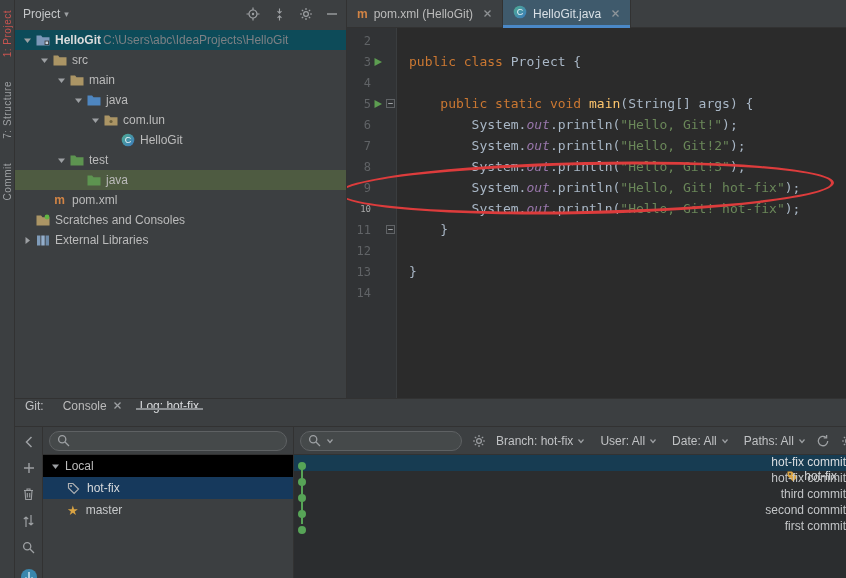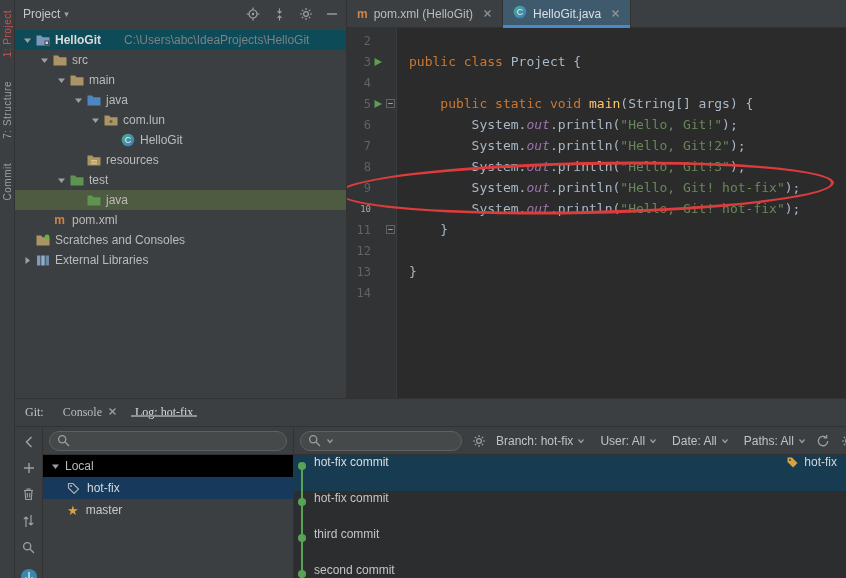--- a/index.html
+++ b/index.html
@@ -21,21 +21,21 @@
   .ph-title{display:flex;align-items:center;gap:4px;cursor:pointer;color:#c5c7c9;}
   .caret{font-size:9px;color:#9da0a3;}
   .ph-icons{margin-left:auto;display:flex;align-items:center;gap:13px;}
   .icon-btn{display:inline-flex;align-items:center;justify-content:center;cursor:pointer;}
   .tree{flex:1;overflow:hidden;padding-top:2px;}
   .tree-row{height:20px;display:flex;align-items:center;white-space:nowrap;cursor:pointer;}
   .tree-row .arrow{width:13px;flex-shrink:0;display:flex;justify-content:center;}
   .tree-row .ticon{width:17px;flex-shrink:0;display:flex;justify-content:center;margin-right:4px;}
   .tree-row .tlabel{color:#bbbbbb;}
   .tree-row .tlabel.bold{font-weight:bold;color:#dcdcdc;}
-  .tree-row .tsub{color:#7d8084;margin-left:23px;}
+  .tree-row .tsub{color:#7d8084;margin-left:2px;}
   .tree-row.sel-teal{background:var(--selection-teal,#0d4b59);}
   .tree-row.sel-green{background:var(--selection-green,#4e5b41);}
   .mvn{color:#d28445;font-weight:bold;font-size:12px;line-height:1;}
   .star{color:var(--tag-gold,#d9a343);font-size:13px;line-height:1;}
 
   
   .editor{flex:1;display:flex;flex-direction:column;min-width:0;background:var(--editor-bg,#2b2b2b);}
   .tab-bar{height:28px;background:var(--panel-bg,#3c3f41);display:flex;align-items:stretch;border-bottom:1px solid #323232;flex-shrink:0;}
   .tab{display:flex;align-items:center;gap:6px;padding:0 10px;color:#bbbbbb;border-right:1px solid #323232;cursor:pointer;position:relative;}
   .tab.active{background:#3f5a6c;color:#d9e0e6;}
@@ -52,21 +52,21 @@
   .code-line{height:21px;line-height:21px;white-space:pre;padding-left:12px;}
   .tok-kw{color:var(--syntax-keyword,#cc7832);}
   .tok-str{color:var(--syntax-string,#6a8759);}
   .tok-field{color:var(--syntax-field,#9876aa);font-style:italic;}
   .tok-fn{color:var(--syntax-method,#ffc66d);}
   .tok-plain{color:var(--syntax-text,#a9b7c6);}
   .red-oval{position:absolute;left:-9px;top:134px;width:496px;height:52px;border:3px solid var(--annotation-red,#dd3c3c);border-radius:50%;transform:rotate(-1.2deg);pointer-events:none;z-index:5;}
 
   
   .git-panel{height:180px;flex-shrink:0;background:var(--panel-bg,#3c3f41);border-top:1px solid #323232;display:flex;flex-direction:column;}
-  .git-header{height:28px;display:flex;align-items:center;padding-left:10px;flex-shrink:0;border-bottom:1px solid #323232;font-family:Liberation Serif, serif;}
+  .git-header{height:28px;display:flex;align-items:flex-start;padding-left:10px;flex-shrink:0;border-bottom:1px solid #323232;}
   .git-label{color:#c0c2c4;display:flex;align-items:center;margin-right:10px;}
   .git-tab{display:flex;align-items:center;gap:6px;padding:0 9px;color:#bbbbbb;cursor:pointer;position:relative;}
   .git-tab.active{color:#dadcde;}
   .git-tab.active::after{content:"";position:absolute;left:5px;right:5px;bottom:3px;height:2px;background:#8c9093;}
   .git-body{flex:1;display:flex;min-height:0;}
   .git-strip{width:28px;flex-shrink:0;display:flex;flex-direction:column;align-items:center;padding-top:8px;gap:13px;border-right:1px solid #323232;overflow:hidden;}
   .git-strip .icon-btn.bottom{margin-top:auto;margin-bottom:-8px;}
   .git-left{width:251px;flex-shrink:0;display:flex;flex-direction:column;border-right:1px solid #323232;min-height:0;}
   .git-toolbar{height:28px;display:flex;align-items:center;padding:0 6px;flex-shrink:0;border-bottom:1px solid #323232;gap:10px;}
   .search-field{height:20px;border:1px solid #5e6163;border-radius:10px;background:#45494a;display:flex;align-items:center;padding:0 7px;gap:5px;flex:1;min-width:0;}
@@ -75,21 +75,21 @@
   .git-branches{flex:1;overflow:hidden;}
   .branch-group{height:22px;display:flex;align-items:center;background:#000000;padding-left:8px;gap:5px;cursor:pointer;}
   .branch-row{height:22px;display:flex;align-items:center;padding-left:24px;gap:7px;cursor:pointer;color:#c6c8ca;}
   .branch-row.selected{background:var(--selection-blue,#16395c);color:#d8dadc;}
   .git-right{flex:1;display:flex;flex-direction:column;min-width:0;overflow:hidden;}
   .filters{display:flex;align-items:center;gap:15px;white-space:nowrap;}
   .filter{display:flex;align-items:center;gap:4px;color:#c0c2c4;cursor:pointer;}
   .right-icons{margin-left:auto;display:flex;align-items:center;gap:11px;}
   .clipped{margin-right:-7px;}
   .commits{flex:1;background:#2b2d2f;overflow:hidden;}
-  .commit-row{height:36px;display:flex;align-items:flex-start;position:relative;padding-left:16px;color:#c3c5c7;cursor:pointer;}
+  .commit-row{height:16px;display:flex;align-items:flex-end;position:relative;padding-left:16px;color:#c3c5c7;cursor:pointer;flex-direction:column;}
   .commit-row.selected{background:var(--selection-commit,#173c52);color:#dadde0;}
   .commit-row .graph{position:absolute;left:2px;top:0;bottom:0;width:12px;}
   .commit-row .graph::before{content:"";position:absolute;left:5px;top:-1px;bottom:-1px;width:2px;background:var(--graph-green,#57a457);}
   .commit-row.first .graph::before{top:11px;}
   .commit-row.last .graph::before{bottom:11px;}
   .commit-row .dot{position:absolute;left:2px;top:7px;width:8px;height:8px;border-radius:50%;background:var(--graph-green,#57a457);}
   .cmsg{margin-left:4px;}
   .refchip{margin-left:auto;display:flex;align-items:center;gap:5px;padding-right:9px;color:#d3d5d7;}
 </style>
 </head>
@@ -222,31 +222,20 @@
             </div>
             <div class="tree-row" style="padding-left: 91px;">
               <span class="arrow"></span>
               <span class="ticon">
                 <svg width="14" height="14" viewBox="0 0 14 14">
                   <circle cx="7" cy="7" r="6.3" fill="url(#gcls)"></circle>
                   <text x="7" y="10.2" font-size="9" text-anchor="middle" fill="#eaf2f8" font-family="sans-serif">C</text>
                 </svg>
               </span>
               <span class="tlabel">HelloGit</span>
-            </div>
-            <div class="tree-row" style="padding-left: 57px;">
-              <span class="arrow"></span>
-              <span class="ticon">
-                <svg width="14" height="12" viewBox="0 0 14 12">
-                  <path d="M0.5 1.5h4.6l1.4 1.8h7v8.2h-13z" fill="#ab9565"></path>
-                  <rect x="4" y="6" width="6" height="1.6" fill="#d8c47a"></rect>
-                  <rect x="4" y="8.6" width="6" height="1.6" fill="#d8c47a"></rect>
-                </svg>
-              </span>
-              <span class="tlabel">resources</span>
             </div>
             <div class="tree-row" style="padding-left: 40px;">
               <span class="arrow">
                 <svg width="9" height="9" viewBox="0 0 9 9">
                   <path d="M1 2.5L8 2.5 4.5 7z" fill="#9da0a3"></path>
                 </svg>
               </span>
               <span class="ticon">
                 <svg width="14" height="12" viewBox="0 0 14 12">
                   <path d="M0.5 1.5h4.6l1.4 1.8h7v8.2h-13z" fill="#5d9450"></path>

